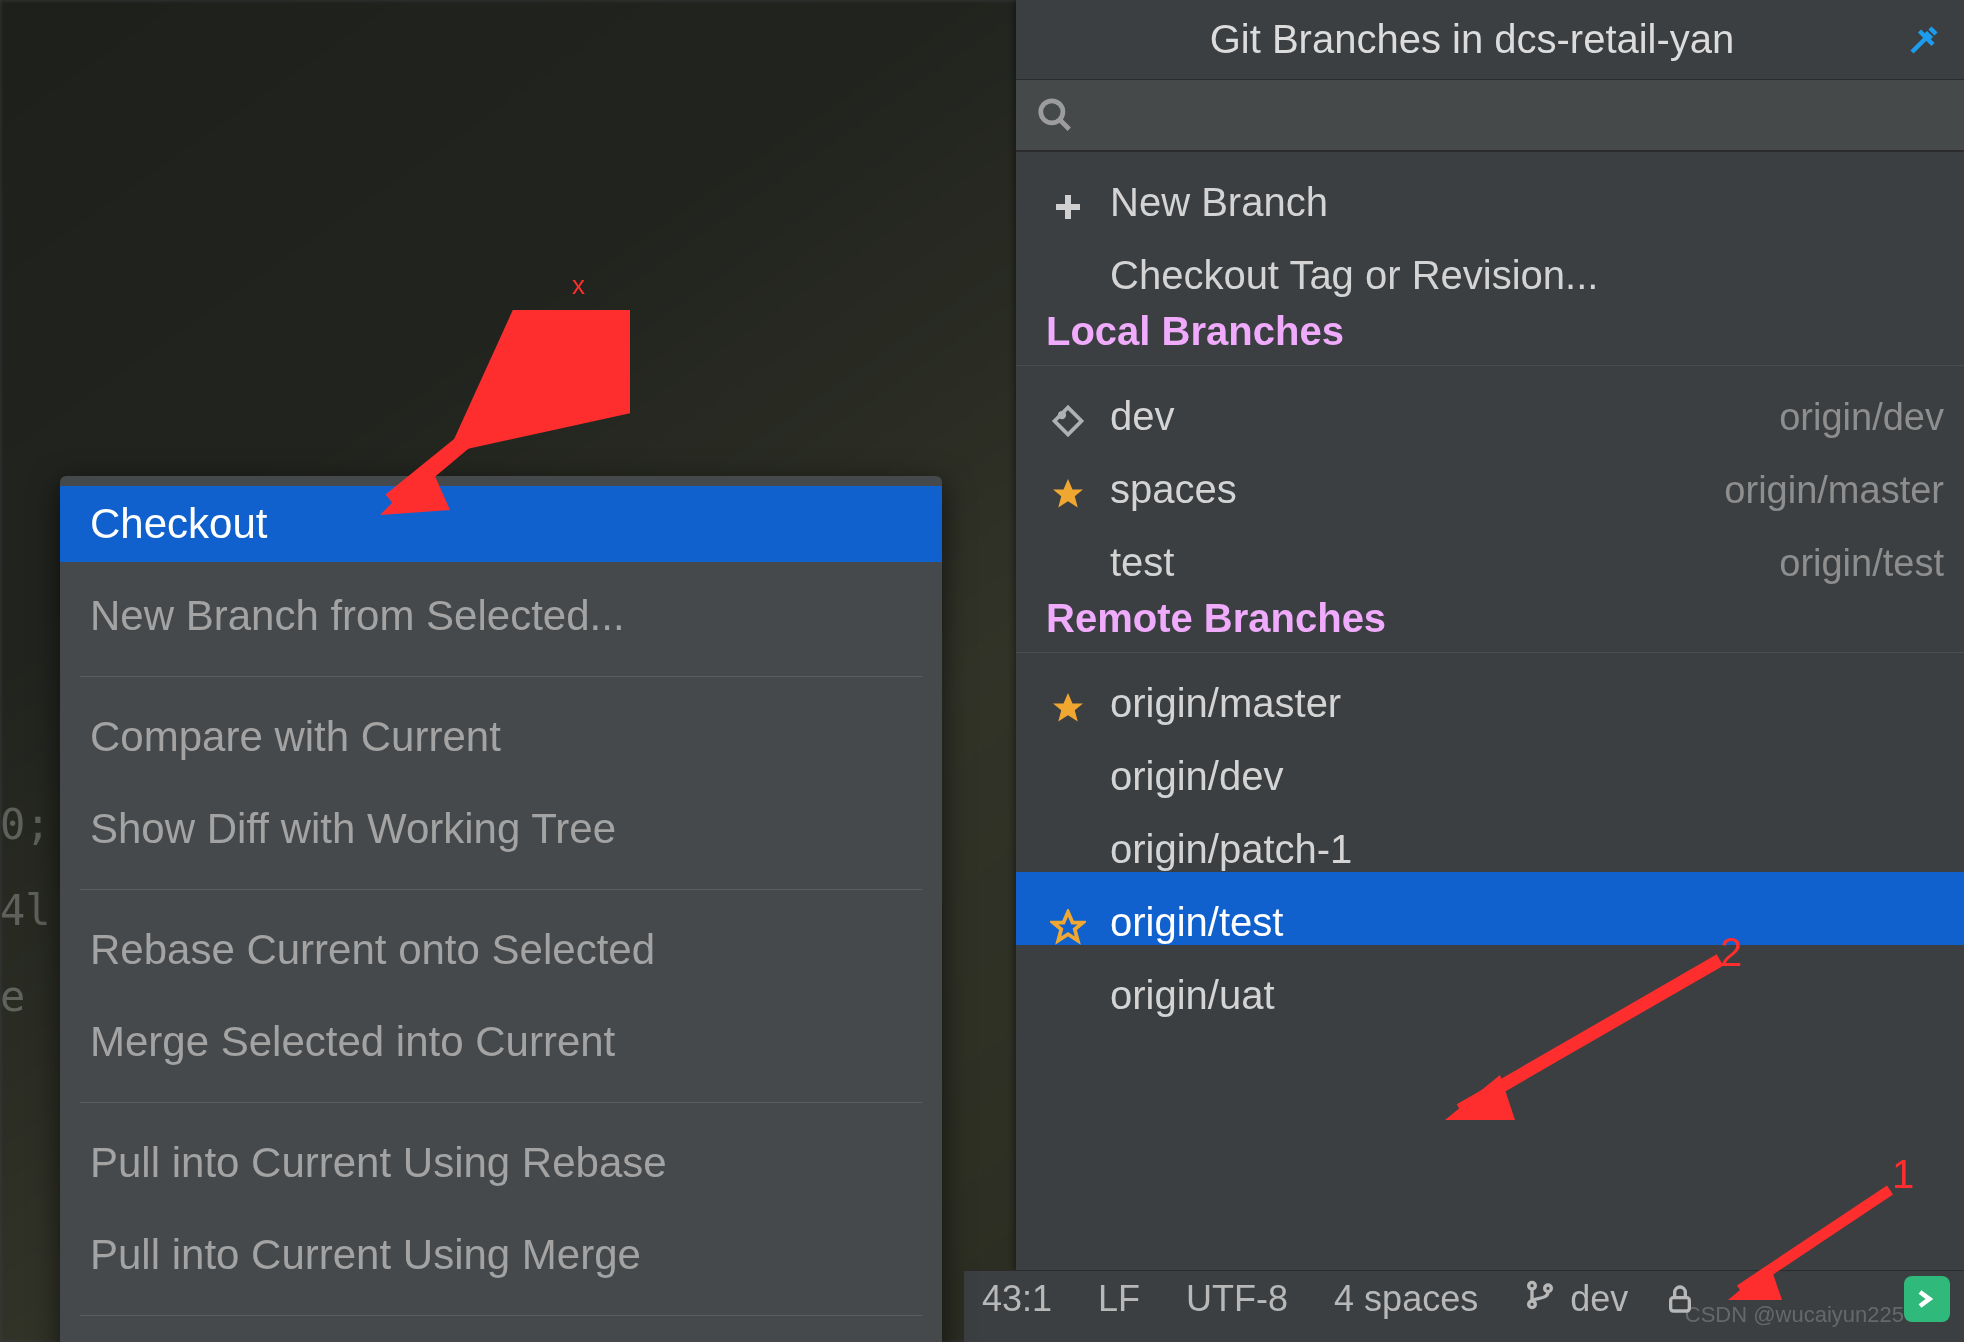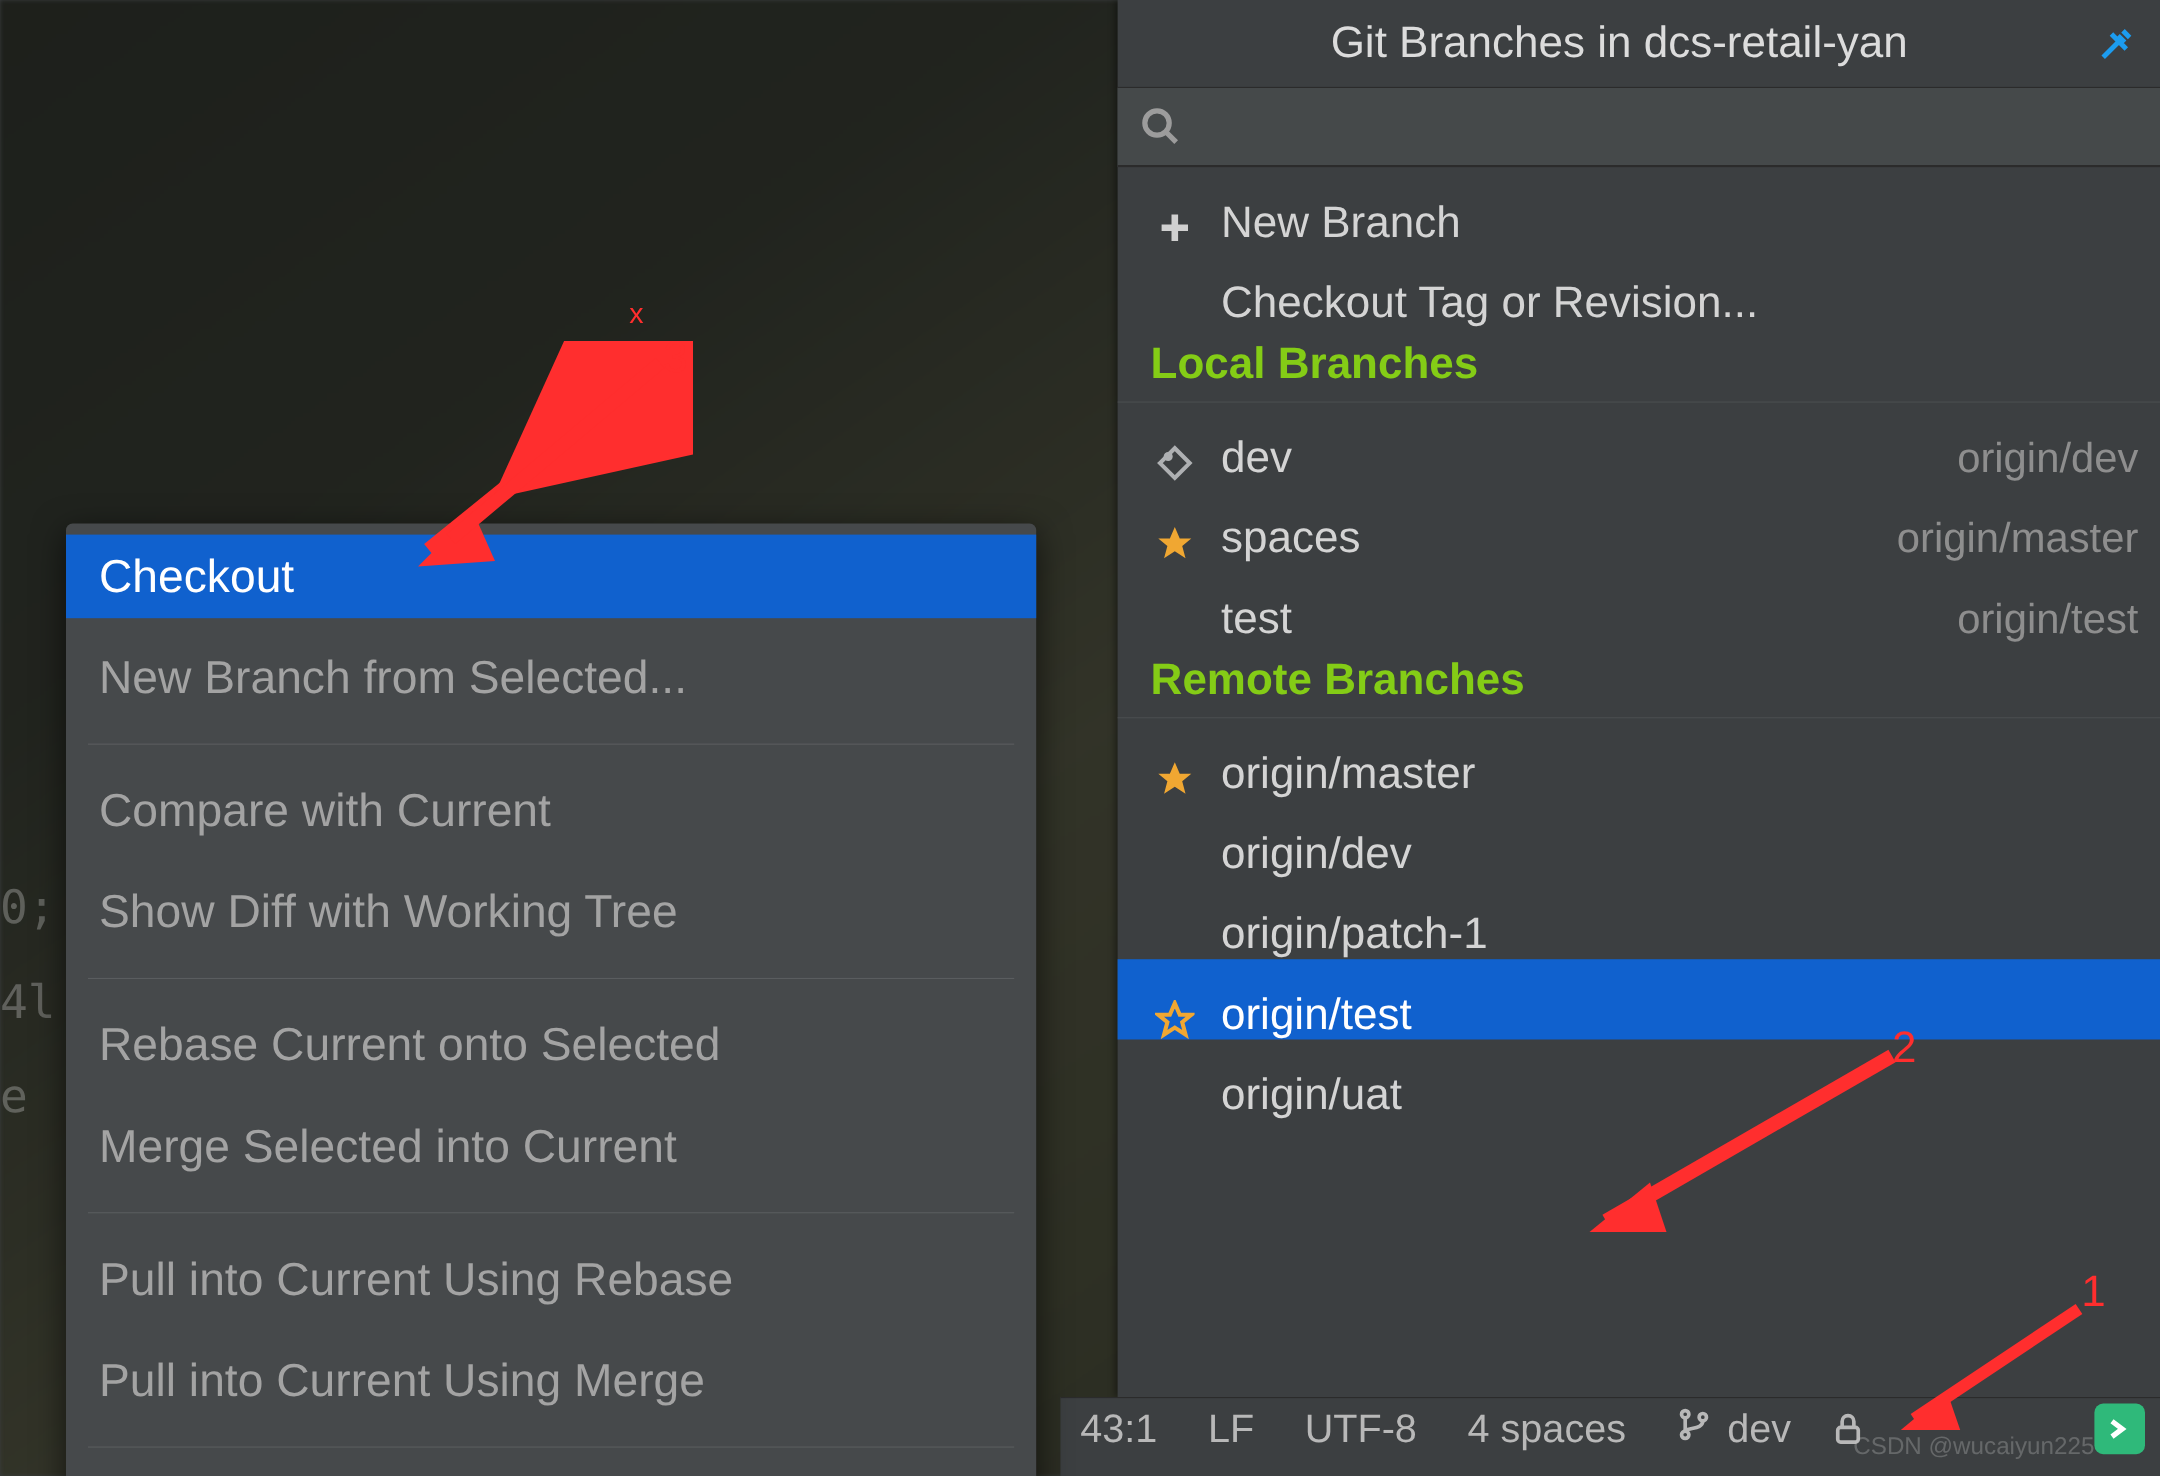--- a/index.html
+++ b/index.html
@@ -47,21 +47,21 @@
     font-size:40px; color:#d4d4d4;
   }
   .menu-item .icon-slot{width:48px;display:flex;justify-content:center;margin-right:18px;}
   .menu-item .label{flex:1; white-space:nowrap;}
   .menu-item .tracking{color:#8e8e8e;font-size:38px;margin-left:auto;}
   .menu-item.sel{background:#1061ce;color:#fff;}
   .menu-item.indent .icon-slot{visibility:hidden;}
 
   .section-header{
     height:68px; display:flex; align-items:center; padding-left:30px;
-    font-size:40px; font-weight:700; color:#84cc16;
+    font-size:40px; font-weight:700; color:#f0abfc;
     border-bottom:1px solid #4b4e50;
   }
 
   
   .plus-icon svg, .tag-icon svg, .star-icon svg, .star-outline-icon svg, .branch-icon svg, .lock-icon svg { width:36px;height:36px; }
   .star-icon svg{fill:#f0a732;}
   .star-outline-icon svg{fill:none;stroke:#f0a732;stroke-width:2.5;}
   .tag-icon svg{fill:none;stroke:#aeb0b2;stroke-width:2.5;}
   .plus-icon svg{stroke:#d0d0d0;stroke-width:4;}
 

